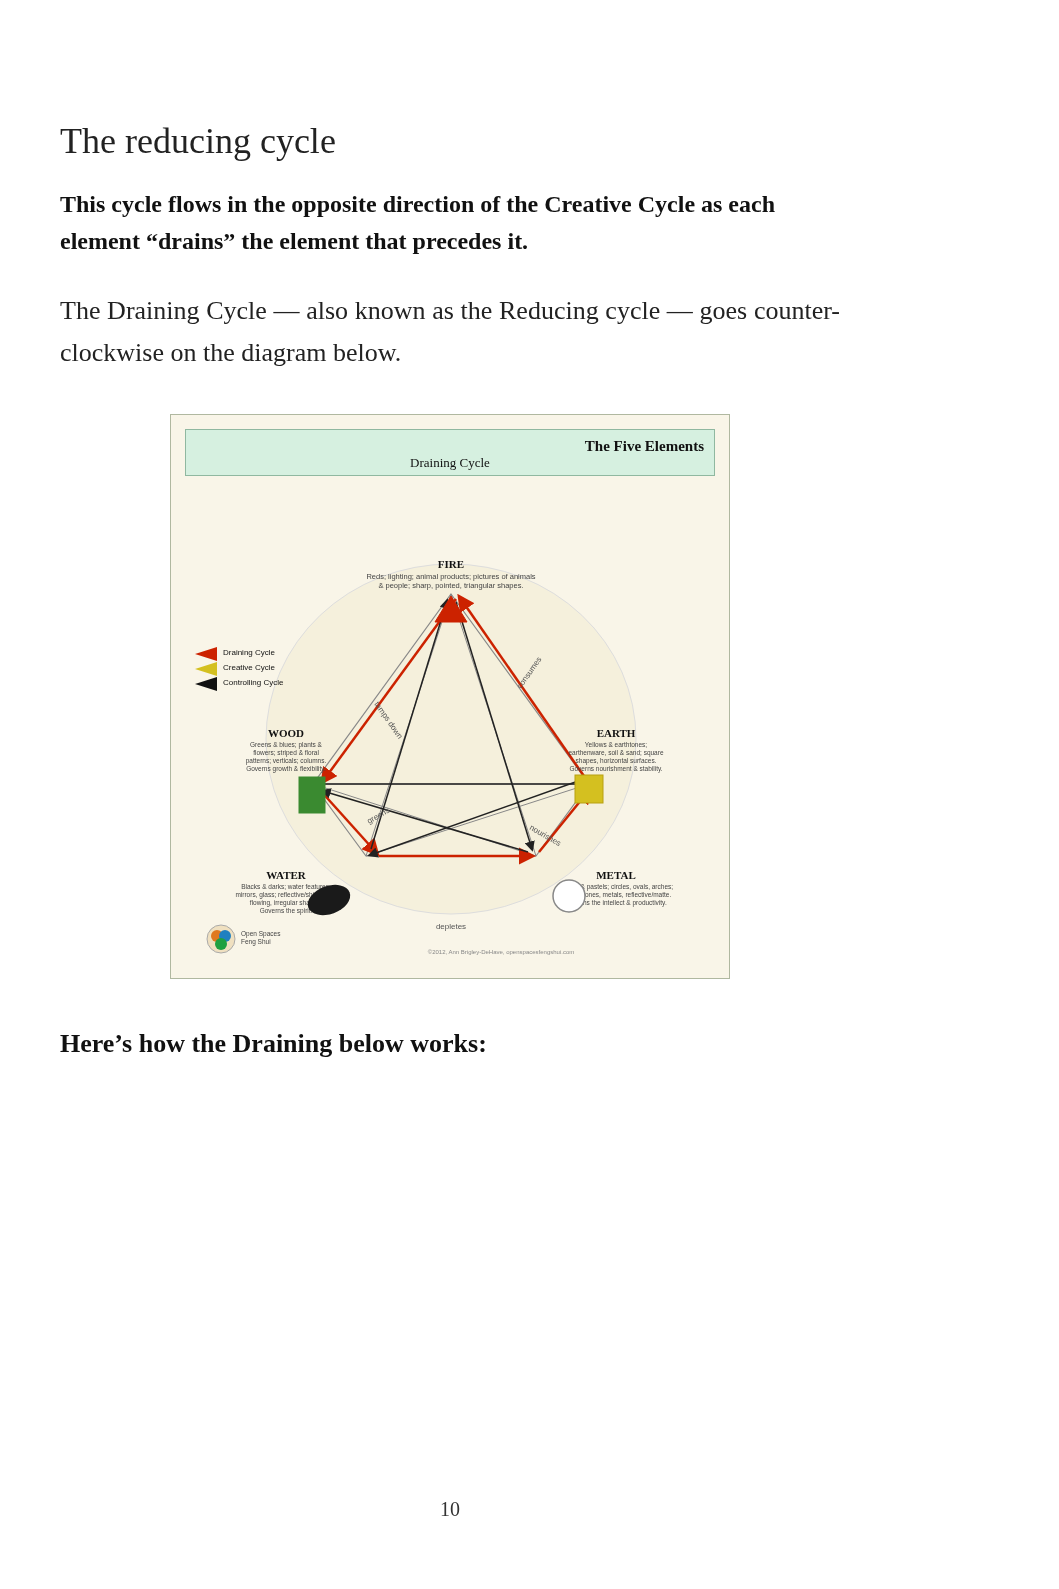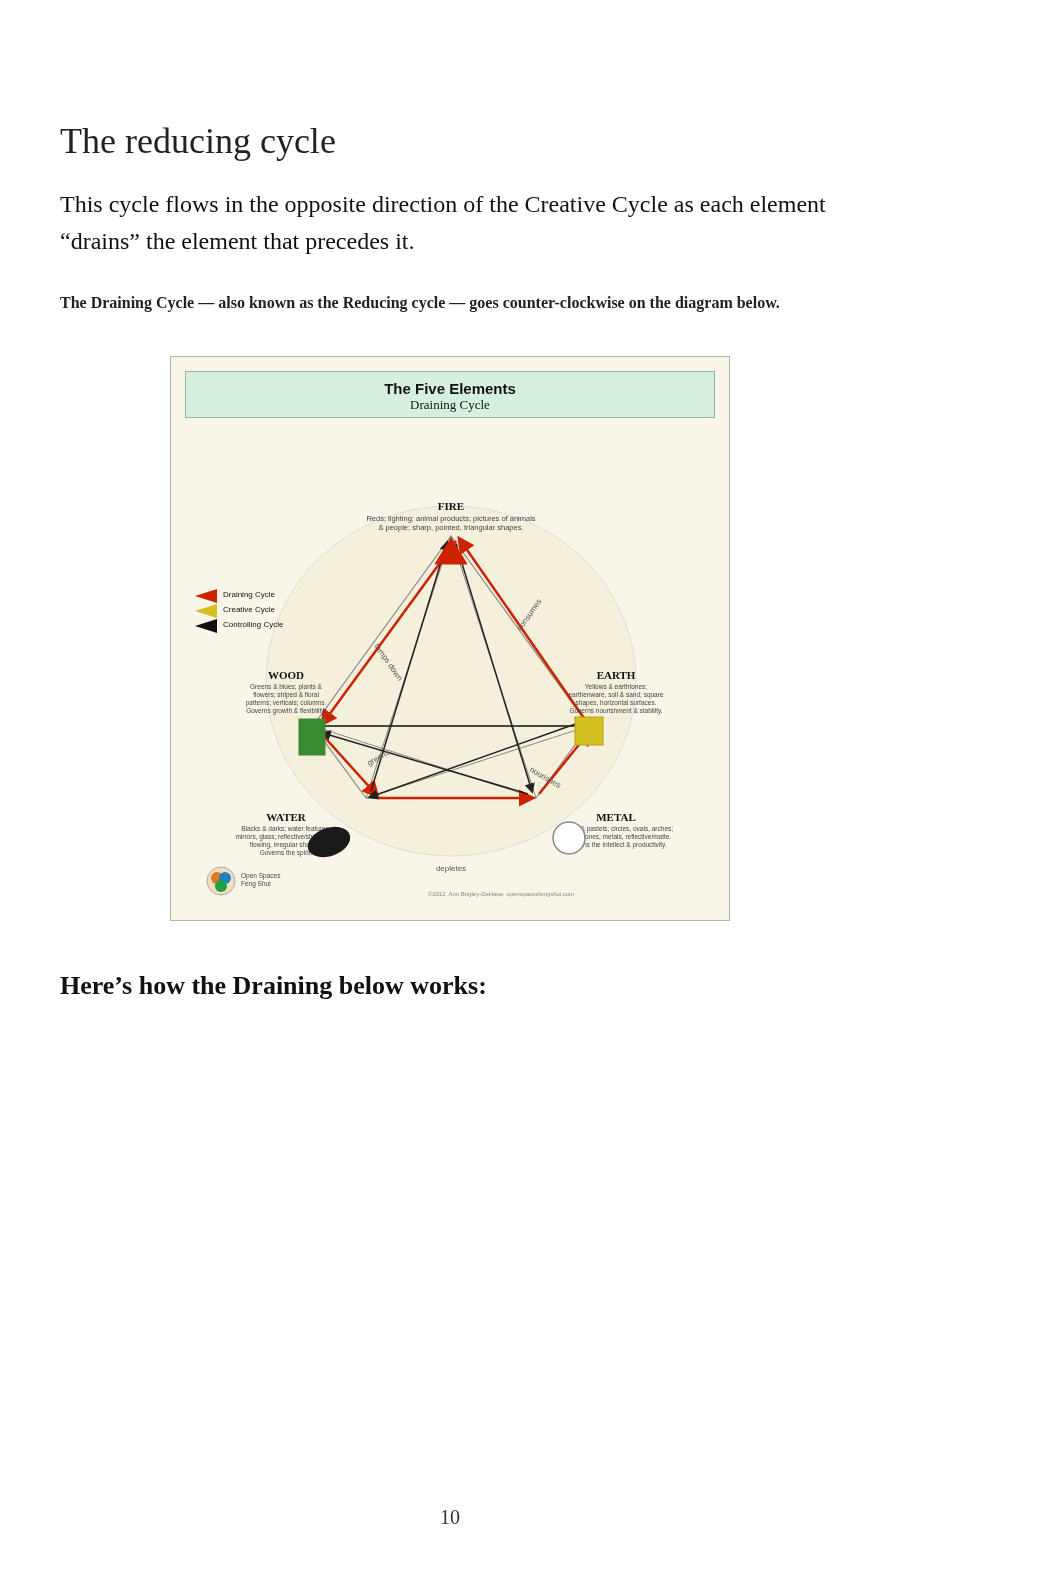--- a/index.html
+++ b/index.html
@@ -27,30 +27,30 @@
     .section-title {
       font-size: 36px;
       font-weight: normal;
       color: #222;
       margin-bottom: 24px;
       font-family: Georgia, serif;
     }
 
     .bold-paragraph {
       font-size: 24px;
-      font-weight: normal;
+      font-weight: bold;
       color: #111;
       line-height: 1.55;
       margin-bottom: 30px;
       font-family: Georgia, serif;
     }
 
     .body-paragraph {
-      font-size: 16px;
-      font-weight: bold;
+      font-size: 26px;
+      font-weight: normal;
       color: #222;
       line-height: 1.6;
       margin-bottom: 30px;
       font-family: Georgia, serif;
       text-align: justify;
     }
 
     .diagram-container {
       display: flex;
       justify-content: center;
@@ -71,21 +71,22 @@
       border: 1.5px solid #90b8a0;
       margin: 14px 14px 8px 14px;
       padding: 8px 10px 4px 10px;
       text-align: center;
     }
 
     .diagram-title-main {
       font-size: 15px;
       font-weight: bold;
       color: #111;
-      font-family: Liberation Sans, sans-serif;
+      font-family: Liberation Serif, serif;
+      text-align: right;
     }
 
     .diagram-title-sub {
       font-size: 13px;
       font-weight: normal;
       color: #111;
       font-family: Georgia, serif;
     }
 
     .diagram-svg-area {
@@ -97,21 +98,21 @@
       font-size: 26px;
       font-weight: bold;
       color: #111;
       margin-top: 50px;
       margin-bottom: 20px;
       font-family: Georgia, serif;
     }
 
     .page-number {
       position: absolute;
-      bottom: 60px;
+      bottom: 68px;
       left: 50%;
       transform: translateX(-50%);
       font-size: 20px;
       color: #333;
       font-family: Georgia, serif;
     }
   </style>
 </head>
 <body>
 

